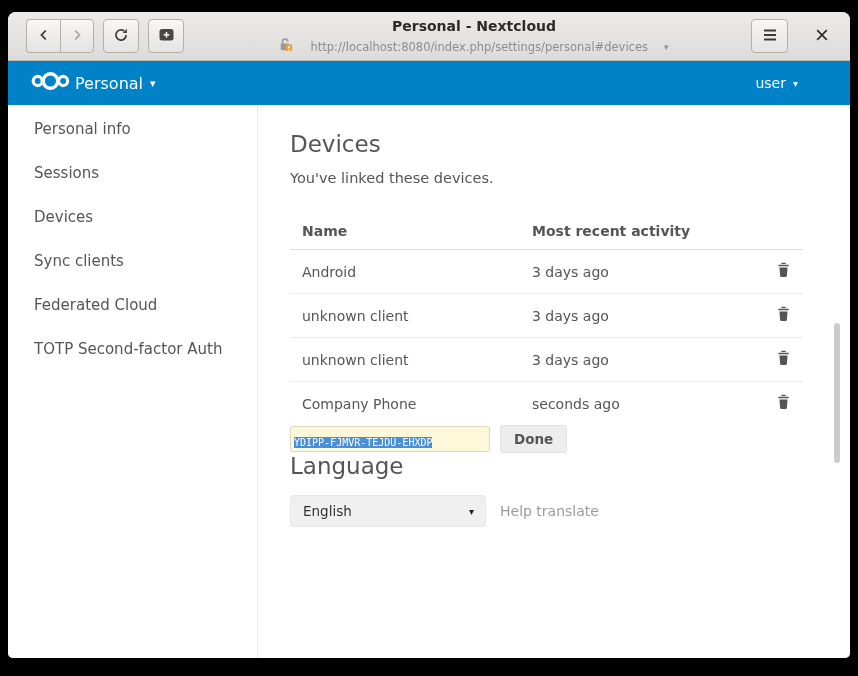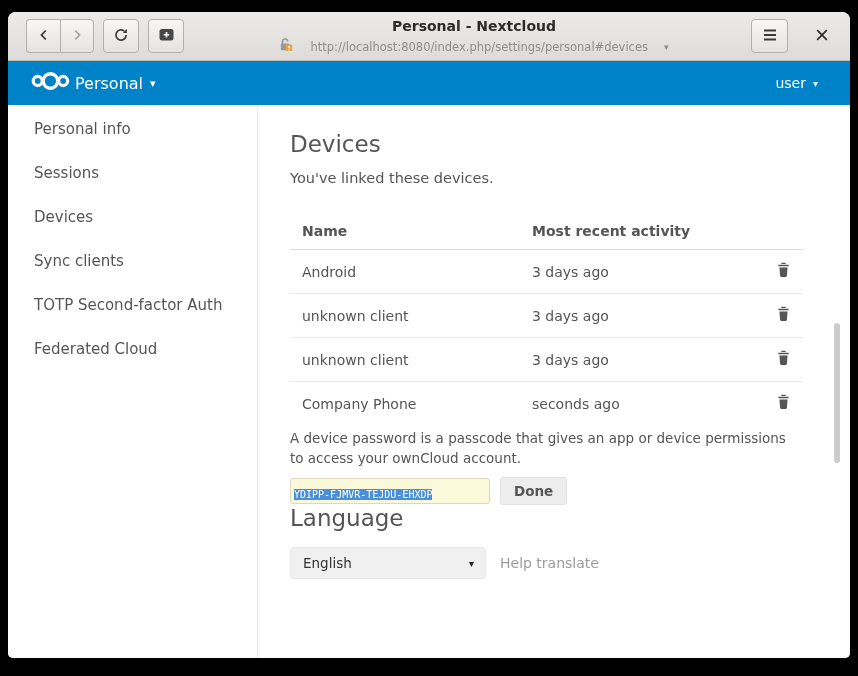--- a/index.html
+++ b/index.html
@@ -37,21 +37,21 @@
   .menu-btn{position:absolute;right:62px;top:7px;width:37px;}
   .close-btn{position:absolute;right:16px;top:12px;width:24px;height:24px;border:none;background:transparent;display:flex;align-items:center;justify-content:center;cursor:pointer;padding:0;}
   
   .appbar{
     height:44px;flex:0 0 44px;background:#0082c9;display:flex;align-items:center;
   }
   .brand{display:flex;align-items:center;padding-left:22px;cursor:pointer;}
   .app-label{color:#fff;font-size:16px;margin-left:3px;}
   .app-caret{color:#fff;font-size:11px;margin-left:7px;}
   .appbar-spacer{flex:1;}
-  .user-menu{display:flex;align-items:center;padding-right:32px;cursor:pointer;}
+  .user-menu{display:flex;align-items:center;padding-right:52px;cursor:pointer;}
   .user-label{color:#fff;font-size:14px;}
   .user-caret{color:#dceefb;font-size:10px;margin-left:7px;}
   
   .app-body{flex:1;display:flex;min-height:0;background:#fff;}
   .sidebar{width:249px;flex:0 0 249px;border-right:1px solid #ebebeb;padding-top:2px;}
   .side-item{height:44px;line-height:44px;padding-left:26px;color:#555;font-size:15px;cursor:pointer;}
   .content{flex:1;position:relative;padding:26px 0 0 32px;box-sizing:border-box;overflow:hidden;}
   h2.section{font-size:23px;font-weight:400;color:#555;margin:0 0 13px 0;}
   .intro{font-size:14.5px;color:#555;}
   
@@ -188,22 +188,22 @@
       <span class="user-caret">▾</span>
     </div>
   </div>
 
   <div class="app-body">
     <div class="sidebar">
       <div class="side-item">Personal info</div>
       <div class="side-item">Sessions</div>
       <div class="side-item">Devices</div>
       <div class="side-item">Sync clients</div>
+      <div class="side-item">Federated Cloud</div>
       <div class="side-item">TOTP Second-factor Auth</div>
-      <div class="side-item">Federated Cloud</div>
     </div>
 
     <div class="content">
       <h2 class="section">Devices</h2>
       <div class="intro">You've linked these devices.</div>
 
       <table class="devices">
         <thead>
           <tr>
             <th class="col-name">Name</th>
@@ -236,21 +236,20 @@
           <tr>
             <td>Company Phone</td>
             <td>seconds ago</td>
             <td class="cell-trash"><button class="trash-btn"><span><svg width="15" height="16" viewBox="0 0 16 17">
                       <path fill="#555" d="M5.7 0.8h4.6v1.4H5.7z M2.5 2.8h11v1.8h-11z M3.7 5.9h8.6l-.62 8.4c-.07.95-.85 1.7-1.8 1.7H6.12c-.95 0-1.73-.75-1.8-1.7z"></path>
                     </svg></span></button></td>
           </tr>
         </tbody>
       </table>
 
-      <p class="note">A device password is a passcode that gives an app or device permissions to access your ownCloud account.</p>
 
       <div class="pass-row">
         <div class="passcode"><span>YDIPP-FJMVR-TEJDU-EHXDP</span></div>
         <button class="done-btn">Done</button>
       </div>
 
       <h2 class="section lang-head">Language</h2>
       <div class="lang-row">
         <div class="select">
           <span>English</span>

